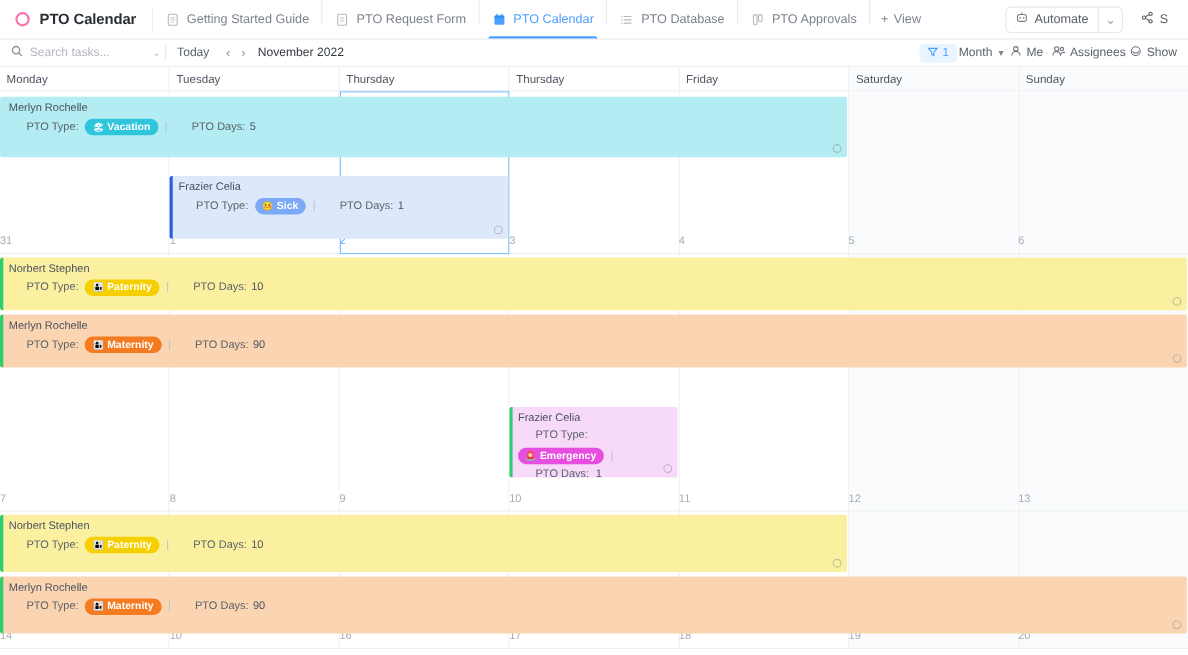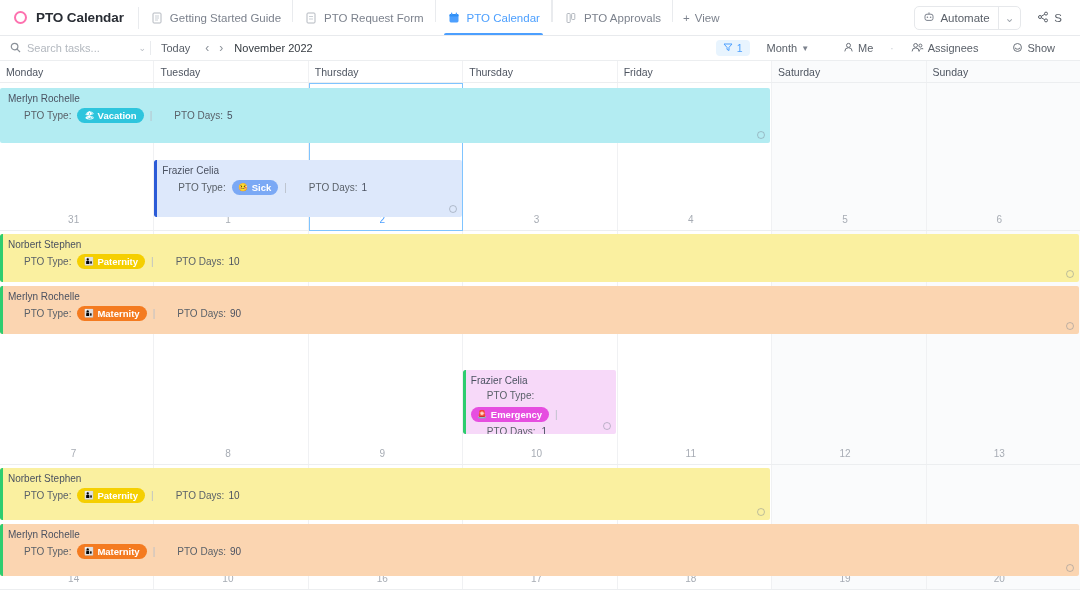--- a/index.html
+++ b/index.html
@@ -120,21 +120,21 @@
     padding-right: 8px; color: #6d737c;
   }
   .filter-pill {
     display: flex; align-items: center; gap: 4px;
     background: #e8f4fe; color: #4c9ffe;
     border-radius: 4px; padding: 2px 7px; font-size: 10.5px;
     cursor: pointer;
   }
   .tb-item {
     display: flex; align-items: center; gap: 4px;
-    padding: 0 17px; font-size: 11px; color: #5a6069; cursor: pointer;
+    padding: 0 2px; font-size: 11px; color: #5a6069; cursor: pointer;
     white-space: nowrap;
   }
   .dot-sep { color: #c7ccd2; font-size: 10px; }
 
   
   .cal {
     position: relative;
     width: 1080px;
     height: 529px;
   }
@@ -161,21 +161,21 @@
 
   .week {
     position: absolute; left: 0; right: 0;
     border-bottom: 1px solid #eceef0;
   }
   .week-nums {
     position: absolute; left: 0; right: 0; bottom: 0;
     display: flex; height: 16px;
   }
   .daynum {
-    flex: 1 1 0; text-align: center; padding-right: 7px;
+    flex: 1 1 0; text-align: left; padding-right: 7px;
     font-size: 10px; color: #a7acb4;
   }
   .daynum.today { color: #4c9ffe; }
 
   .today-cell {
     position: absolute;
     border: 1px solid #7fc4ff;
     background: rgba(255,255,255,0);
     pointer-events: none;
   }
@@ -254,20 +254,33 @@
             <rect x="2.5" y="3" width="9" height="8.5" rx="1.4" fill="#4c9ffe"></rect>
             <rect x="2.5" y="3" width="9" height="2.6" rx="1.2" fill="#2f8ff5"></rect>
             <rect x="4" y="1.5" width="1.3" height="2.6" rx="0.6" fill="#4c9ffe"></rect>
             <rect x="8.7" y="1.5" width="1.3" height="2.6" rx="0.6" fill="#4c9ffe"></rect>
           </svg>
       </span>
       <span>PTO Calendar</span>
     </div>
     <div class="tabsep"></div>
 
+    <div class="tab">
+      <span class="tab-ico">
+        <svg width="14" height="14" viewBox="0 0 14 14">
+            <line x1="4" y1="4" x2="11" y2="4" stroke="#b3b8bf" stroke-width="1.1"></line>
+            <line x1="4" y1="7" x2="11" y2="7" stroke="#b3b8bf" stroke-width="1.1"></line>
+            <line x1="4" y1="10" x2="11" y2="10" stroke="#b3b8bf" stroke-width="1.1"></line>
+            <circle cx="2.3" cy="4" r="0.8" fill="#c9ced4"></circle>
+            <circle cx="2.3" cy="7" r="0.8" fill="#c9ced4"></circle>
+            <circle cx="2.3" cy="10" r="0.8" fill="#c9ced4"></circle>
+          </svg>
+      </span>
+      <span>PTO Database</span>
+    </div>
     <div class="tabsep"></div>
 
     <div class="tab">
       <span class="tab-ico">
         <svg width="14" height="14" viewBox="0 0 14 14">
             <rect x="3" y="2.5" width="3.2" height="9" rx="0.8" fill="none" stroke="#b3b8bf" stroke-width="1"></rect>
             <rect x="7.6" y="2.5" width="3.2" height="6" rx="0.8" fill="none" stroke="#b3b8bf" stroke-width="1"></rect>
           </svg>
       </span>
       <span>PTO Approvals</span>

